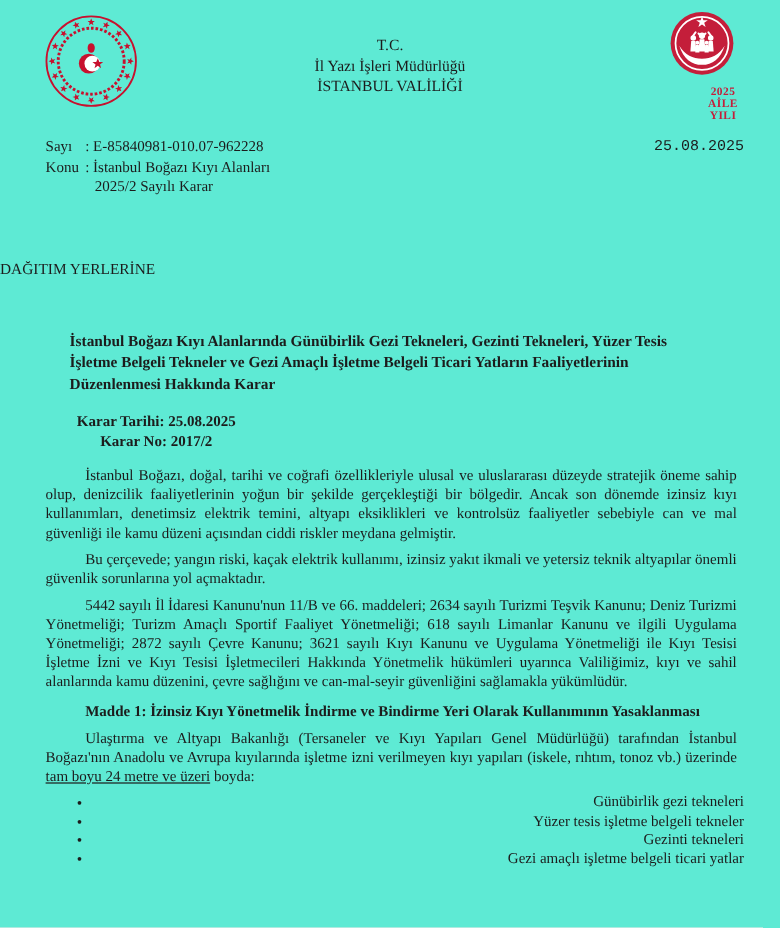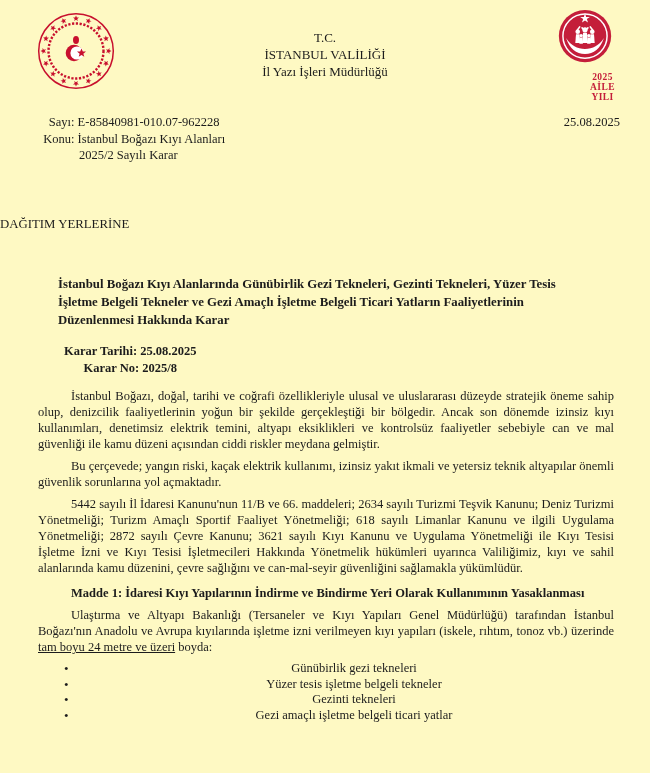--- a/index.html
+++ b/index.html
@@ -1,63 +1,63 @@
 <!DOCTYPE html>
 <html lang="tr"><head>
 <meta charset="utf-8">
 <style>
   * { margin:0; padding:0; box-sizing:border-box; }
   html,body { background:#e9e9e9; }
   .page {
     position:relative;
     width:650px; height:773px;
     margin:0 auto;
-    background:#fef9c3;
+    background:#5eead4;
     font-family:"Liberation Serif","DejaVu Serif",serif;
     font-size:12.5px;
     color:#1c1c1c;
     overflow:hidden;
   }
   
   .seal { position:absolute; left:36px; top:11px; width:80px; height:80px; }
   .header-center {
     position:absolute; top:29px; left:0; right:0;
     text-align:center; line-height:17px; font-size:13px;
   }
   .logo-box { position:absolute; right:26px; top:7px; width:78px; text-align:center; }
   .logo-box svg { display:block; margin:0 auto; }
   .logo-label {
     margin-top:1px; font-size:9.5px; font-weight:bold; letter-spacing:.4px;
     color:#C41E3A; font-family:"Liberation Serif",serif;margin-left:35px;
   }
   
   .meta { position:absolute; top:114px; left:38px; right:30px; line-height:16.5px; }
   .meta-left { float:left; }
-  .meta-row .lbl { display:inline-block; width:33px;text-align:right; }
+  .meta-row .lbl { display:inline-block; width:33px; }
   .meta-row .val {}
   .meta-row .cont { padding-left:41px; }
-  .meta-date { float:right; }
+  .meta-date { float:right;font-family:Liberation Mono, monospace; }
   
   .recipient { position:absolute; top:217px; left:0; right:0; text-align:left; font-size:12.8px; }
   
   .doc-title {
     position:absolute; top:275px; left:58px; right:58px;
     font-weight:bold; line-height:18px; font-size:12.8px;
   }
   
   .decision-meta { position:absolute; top:343px; left:64px; font-weight:bold; line-height:16.5px;text-align:center; }
   
   .body {
     position:absolute; top:382px; left:32px; right:30px;
     text-align:justify; line-height:16px;
   }
   .body p { margin:6px; text-indent:33px; }
   .body p.madde { font-weight:bold; margin-top:9px; }
   .u { text-decoration:underline; }
-  .body ul { list-style:none; margin:4px 0 0 0; padding-left:56px; text-align:center; }
+  .body ul { list-style:none; margin:4px 0 0 0; padding-left:56px; text-align:right; }
   .body li { position:relative; line-height:15.5px; }
   .body li::before { content:"•"; position:absolute; left:-24px; top:0; font-size:13px; }
 </style>
 </head>
 <body>
 
 <div class="page">
 
   <div class="seal">
     <svg viewBox="0 0 80 80" width="80" height="80">
@@ -84,22 +84,22 @@
       <circle cx="40" cy="40" r="27.5" fill="none" stroke="#C8102E" stroke-width="2.4" stroke-dasharray="2.2 1.6"></circle>
       <ellipse cx="40" cy="29" rx="3" ry="4" fill="#C8102E"></ellipse>
       <circle cx="38" cy="42" r="8.3" fill="#C8102E"></circle>
       <circle cx="41" cy="42" r="6.6" fill="#ffffff"></circle>
       <use href="#st" transform="translate(45.5,42) scale(1.5)"></use>
     </svg>
   </div>
 
   <div class="header-center">
     <div>T.C.</div>
+    <div>İl Yazı İşleri Müdürlüğü</div>
     <div>İSTANBUL VALİLİĞİ</div>
-    <div>İl Yazı İşleri Müdürlüğü</div>
   </div>
 
   <div class="logo-box">
     <svg viewBox="0 0 64 66" width="62" height="64">
       <circle cx="32" cy="30" r="27" fill="#C41E3A"></circle>
       <circle cx="32" cy="30" r="22.8" fill="none" stroke="#ffffff" stroke-width="1.5"></circle>
       <path d="M32,6.5 L33.2,10.2 37,10.2 33.9,12.4 35.1,16 32,13.8 28.9,16 30.1,12.4 27,10.2 30.8,10.2 Z" fill="#ffffff"></path>
 
       <g stroke="#ffffff" stroke-width="1.7" stroke-linecap="round" fill="none">
         <path d="M26.5,20.5 L24,24"></path>
@@ -136,28 +136,28 @@
     </div>
     <div class="meta-date">25.08.2025</div>
   </div>
 
   <div class="recipient">DAĞITIM YERLERİNE</div>
 
   <div class="doc-title">İstanbul Boğazı Kıyı Alanlarında Günübirlik Gezi Tekneleri, Gezinti Tekneleri, Yüzer Tesis İşletme Belgeli Tekneler ve Gezi Amaçlı İşletme Belgeli Ticari Yatların Faaliyetlerinin Düzenlenmesi Hakkında Karar</div>
 
   <div class="decision-meta">
     <div>Karar Tarihi: 25.08.2025</div>
-    <div>Karar No: 2025/8</div>
+    <div>Karar No: 2017/2</div>
   </div>
 
   <div class="body">
     <p>İstanbul Boğazı, doğal, tarihi ve coğrafi özellikleriyle ulusal ve uluslararası düzeyde stratejik öneme sahip olup, denizcilik faaliyetlerinin yoğun bir şekilde gerçekleştiği bir bölgedir. Ancak son dönemde izinsiz kıyı kullanımları, denetimsiz elektrik temini, altyapı eksiklikleri ve kontrolsüz faaliyetler sebebiyle can ve mal güvenliği ile kamu düzeni açısından ciddi riskler meydana gelmiştir.</p>
     <p>Bu çerçevede; yangın riski, kaçak elektrik kullanımı, izinsiz yakıt ikmali ve yetersiz teknik altyapılar önemli güvenlik sorunlarına yol açmaktadır.</p>
     <p>5442 sayılı İl İdaresi Kanunu'nun 11/B ve 66. maddeleri; 2634 sayılı Turizmi Teşvik Kanunu; Deniz Turizmi Yönetmeliği; Turizm Amaçlı Sportif Faaliyet Yönetmeliği; 618 sayılı Limanlar Kanunu ve ilgili Uygulama Yönetmeliği; 2872 sayılı Çevre Kanunu; 3621 sayılı Kıyı Kanunu ve Uygulama Yönetmeliği ile Kıyı Tesisi İşletme İzni ve Kıyı Tesisi İşletmecileri Hakkında Yönetmelik hükümleri uyarınca Valiliğimiz, kıyı ve sahil alanlarında kamu düzenini, çevre sağlığını ve can-mal-seyir güvenliğini sağlamakla yükümlüdür.</p>
-    <p class="madde">Madde 1: İdaresi Kıyı Yapılarının İndirme ve Bindirme Yeri Olarak Kullanımının Yasaklanması</p>
+    <p class="madde">Madde 1: İzinsiz Kıyı Yönetmelik İndirme ve Bindirme Yeri Olarak Kullanımının Yasaklanması</p>
     <p><span>Ulaştırma ve Altyapı Bakanlığı (Tersaneler ve Kıyı Yapıları Genel Müdürlüğü) tarafından İstanbul Boğazı'nın Anadolu ve Avrupa kıyılarında işletme izni verilmeyen kıyı yapıları (iskele, rıhtım, tonoz vb.) üzerinde </span><span class="u">tam boyu 24 metre ve üzeri</span><span> boyda:</span></p>
     <ul>
       <li>Günübirlik gezi tekneleri</li>
       <li>Yüzer tesis işletme belgeli tekneler</li>
       <li>Gezinti tekneleri</li>
       <li>Gezi amaçlı işletme belgeli ticari yatlar</li>
     </ul>
   </div>
 
 </div>

